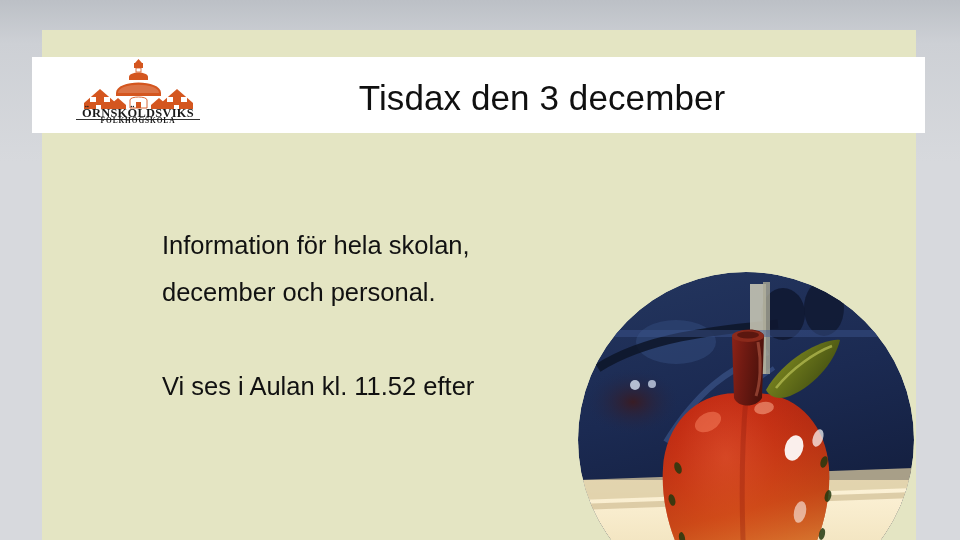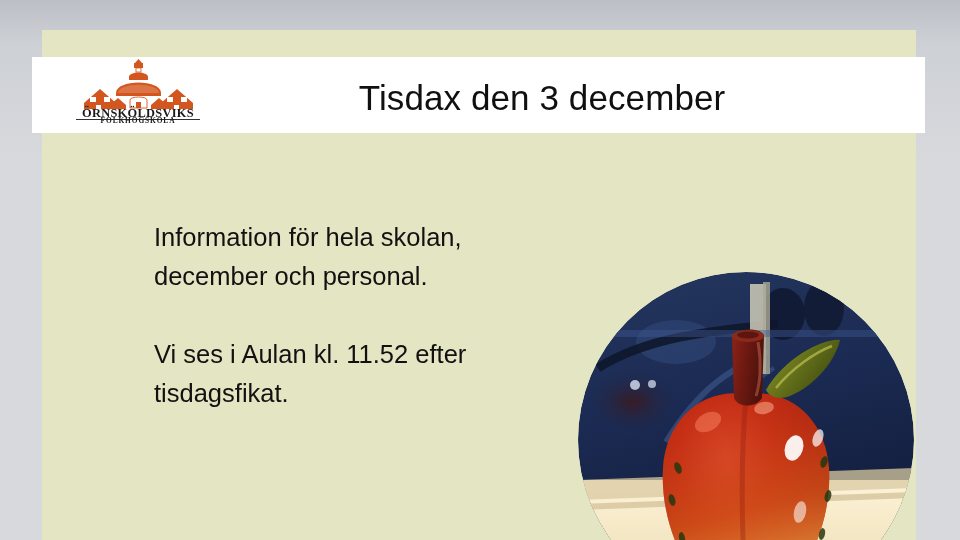--- a/index.html
+++ b/index.html
@@ -68,21 +68,21 @@
   #body-text {
     position: absolute;
     left: 112px;
     top: 188px;
     width: 420px;
     font-size: 25.5px;
     line-height: 39px;
     color: #111111;
     z-index: 3;
   }
-  #body-text p { margin: 0; }
+  #body-text p { margin: 8px; }
   #body-text .para-gap { height: 39px; }
 
   
   #apple-photo {
     position: absolute;
     left: 536px;
     top: 242px;
     width: 336px;
     height: 336px;
     border-radius: 50%;
@@ -214,21 +214,20 @@
           <ellipse cx="224" cy="296" rx="4" ry="7" fill="#ffffff" opacity="0.4"></ellipse>
         </g>
       </svg>
     </div>
 
     <div id="body-text">
       <p>Information för hela skolan,</p>
       <p>december och personal.</p>
       <div class="para-gap"></div>
       <p>Vi ses i Aulan kl. 11.52 efter</p>
-      <p>tisdagsfikat.</p>
     </div>
 
   </div>
 
   <div id="title-band">
 
     <div id="logo-wrap">
       <svg width="145" height="64" viewBox="0 0 145 64" xmlns="http://www.w3.org/2000/svg" aria-hidden="true">
 
         <rect x="68" y="4" width="9" height="5" fill="#d4561f"></rect>

